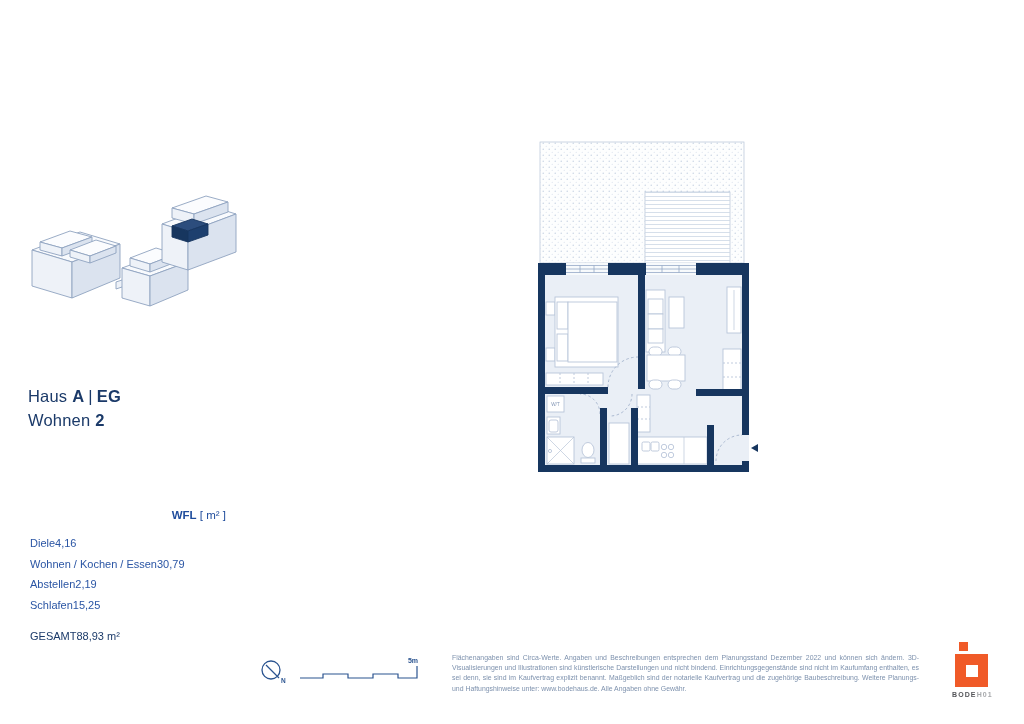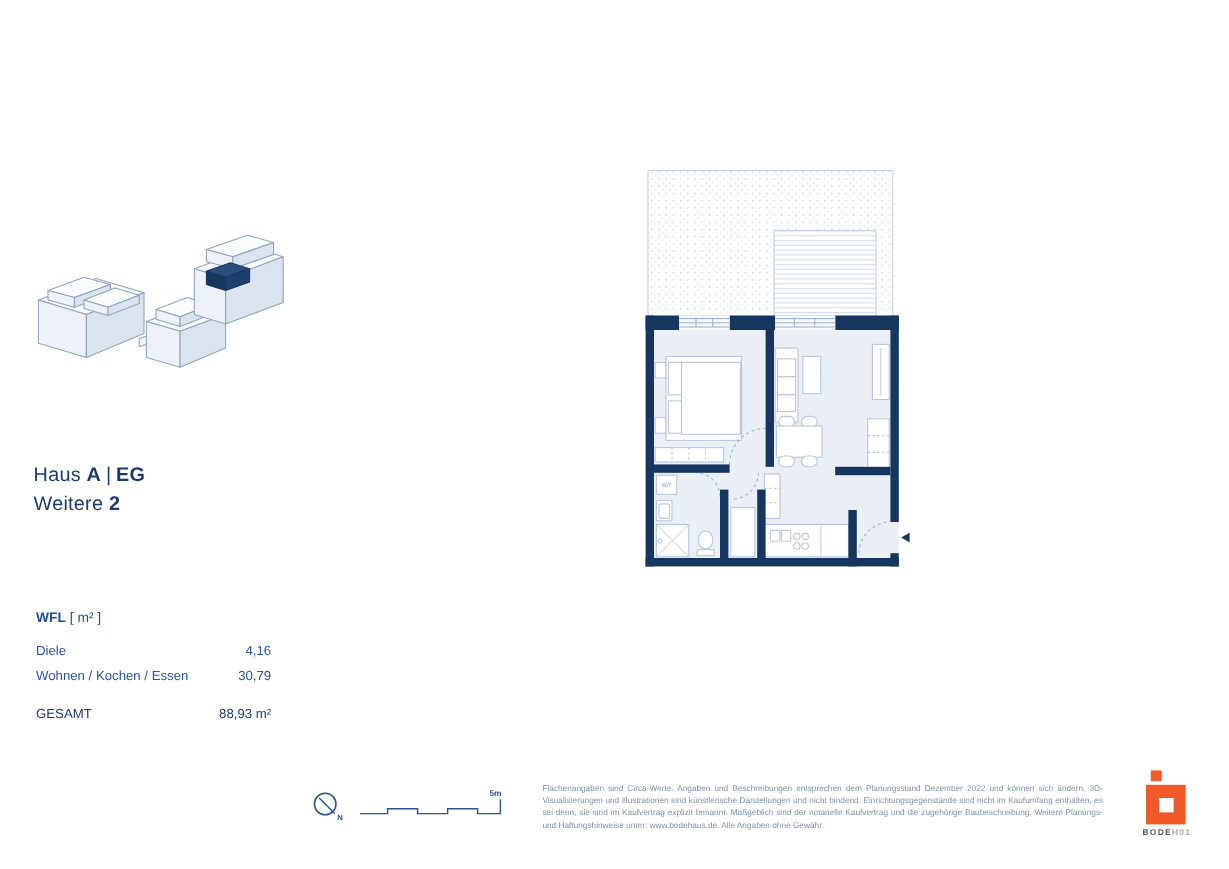--- a/index.html
+++ b/index.html
@@ -8,23 +8,23 @@
   .page { position:relative; width:948px; height:724px; background:#ffffff; }
 
   
   .heading { position:absolute; left:28px; top:384px; color:#1b3a69;
              font-size:16.5px; line-height:24px; letter-spacing:.2px; }
   .heading .bold { font-weight:bold; }
   .heading .sep { padding:0 4px; font-weight:normal; color:#1b3a69; }
 
   
   .area-table { position:absolute; left:30px; top:509px; width:196px; color:#2a55a4; }
-  .area-table .hdr { text-align:left; font-size:11.5px; color:#1f4c9c; margin-bottom:12px; }
+  .area-table .hdr { text-align:right; font-size:11.5px; color:#1f4c9c; margin-bottom:12px; }
   .area-table .hdr .b { font-weight:bold; }
-  .row { display:flex; justify-content:space-between; font-size:11px; line-height:20.6px; }
+  .row { display:flex; justify-content:flex-start; font-size:11px; line-height:20.6px; }
   .row .val { text-align:right; }
   .row.total { margin-top:11px; font-weight:normal; color:#1b3a69; font-size:11px; }
 
   
   .disclaimer { position:absolute; left:452px; top:653px; width:467px;
                 font-size:6.9px; line-height:10.2px; color:#7d91ad;
                 text-align:justify; }
 
   
   .logo { position:absolute; left:951px; top:640px; width:62px; height:62px; }
@@ -77,36 +77,44 @@
         <polygon points="162,45 182,38 182,49 162,56" fill="#1d3f6e"></polygon>
       </g>
     </g>
   </svg>
 
   <div class="heading">
     <div>
       <span>Haus</span>&nbsp;<span class="bold">A</span><span class="sep">|</span><span class="bold">EG</span>
     </div>
     <div>
-      <span>Weitere</span>&nbsp;<span class="bold">2</span>
+      <span>Wohnen</span>&nbsp;<span class="bold">2</span>
     </div>
   </div>
 
   <div class="area-table">
     <div class="hdr">
       <span class="b">WFL</span>
       <span>[ m² ]</span>
     </div>
     <div class="row">
       <span>Diele</span>
       <span class="val">4,16</span>
     </div>
     <div class="row">
       <span>Wohnen / Kochen / Essen</span>
       <span class="val">30,79</span>
+    </div>
+    <div class="row">
+      <span>Abstellen</span>
+      <span class="val">2,19</span>
+    </div>
+    <div class="row">
+      <span>Schlafen</span>
+      <span class="val">15,25</span>
     </div>
     <div class="row total">
       <span>GESAMT</span>
       <span class="val">88,93 m²</span>
     </div>
   </div>
 
   <svg style="position:absolute; left:536px; top:136px;" width="226" height="340" viewBox="0 0 226 340">
     <defs>
       <pattern id="dots" width="6" height="6" patternUnits="userSpaceOnUse">

